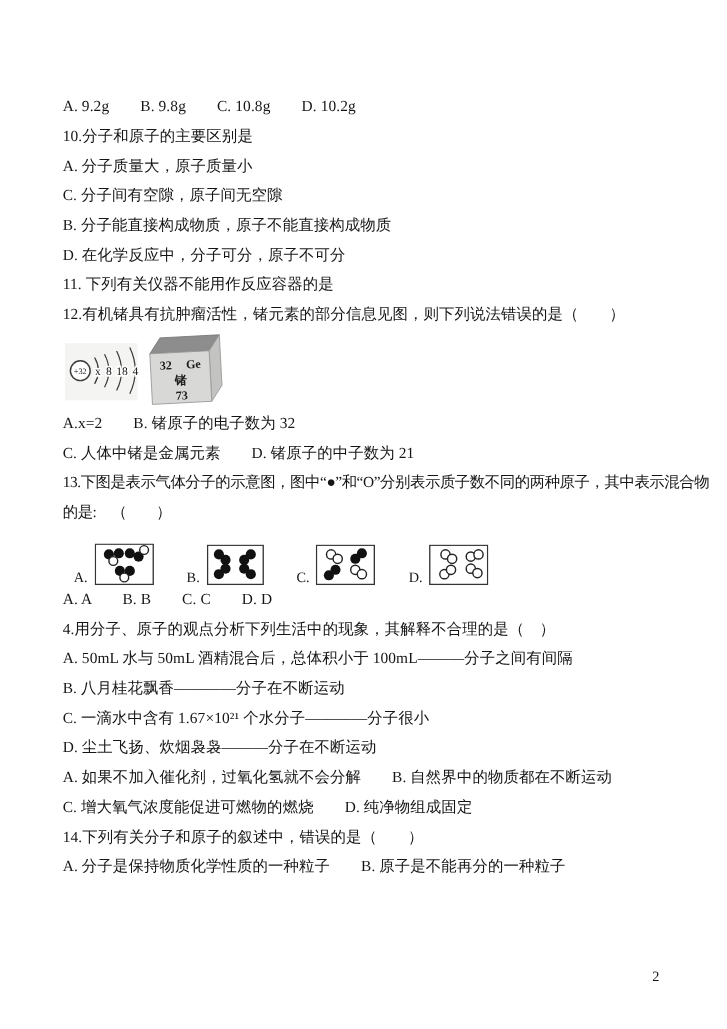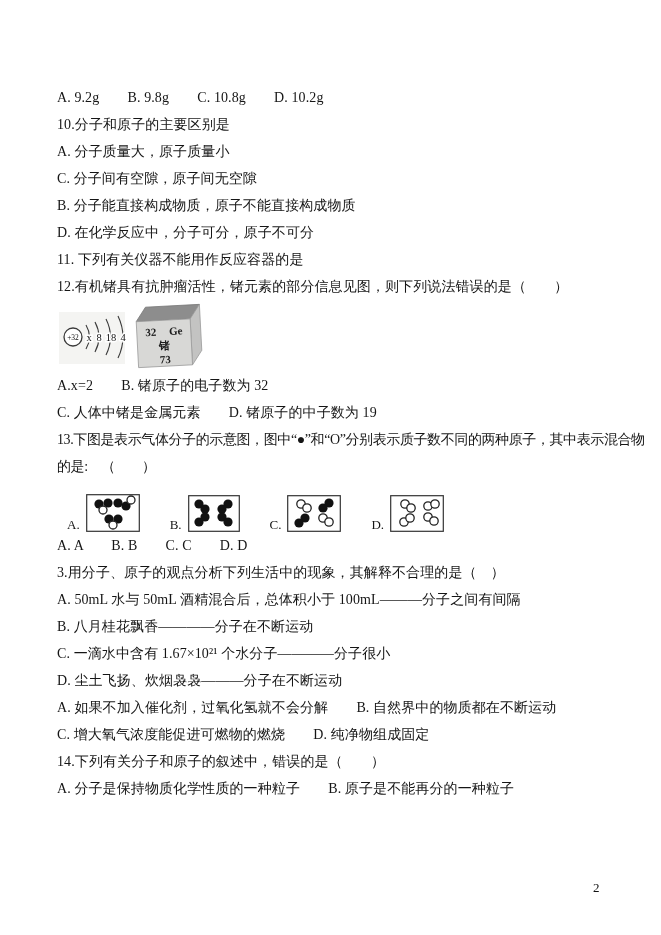--- a/index.html
+++ b/index.html
@@ -71,21 +71,21 @@
         <rect x="2" y="16" width="54" height="46" fill="#d8d8d6" stroke="#9a9a9a" stroke-width="0.8"></rect>
         <text x="16" y="31" font-size="11" font-weight="bold" text-anchor="middle" fill="#1c1c1c">32</text>
         <text x="41" y="31" font-size="11" font-weight="bold" text-anchor="middle" fill="#1c1c1c">Ge</text>
         <text x="29" y="45" font-size="11" font-weight="bold" text-anchor="middle" fill="#1c1c1c">锗</text>
         <text x="29" y="59" font-size="11" font-weight="bold" text-anchor="middle" fill="#1c1c1c">73</text>
       </g>
     </svg>
   </div>
 
   <div class="line">A.x=2　　B. 锗原子的电子数为 32</div>
-  <div class="line">C. 人体中锗是金属元素　　D. 锗原子的中子数为 19</div>
+  <div class="line">C. 人体中锗是金属元素　　D. 锗原子的中子数为 21</div>
 
   <div class="line tight">13.下图是表示气体分子的示意图，图中“●”和“O”分别表示质子数不同的两种原子，其中表示混合物
 的是:　（　　）</div>
 
   <div class="fig-mols">
 
     <div class="molgroup">
       <span class="mlabel">A.</span>
       <svg class="molbox" width="54" height="38" viewBox="0 0 54 38">
         <rect x="0.7" y="0.7" width="52.6" height="36.6" fill="#ffffff" stroke="#333" stroke-width="1.2"></rect>
@@ -143,21 +143,21 @@
         <circle cx="20" cy="23" r="4.2" fill="#fff" stroke="#222" stroke-width="1.3"></circle>
         <circle cx="38" cy="22" r="4.2" fill="#fff" stroke="#222" stroke-width="1.3"></circle>
         <circle cx="44" cy="26" r="4.2" fill="#fff" stroke="#222" stroke-width="1.3"></circle>
       </svg>
     </div>
 
   </div>
 
   <div class="line">A. A　　B. B　　C. C　　D. D</div>
 
-  <div class="line">3.用分子、原子的观点分析下列生活中的现象，其解释不合理的是（　）</div>
+  <div class="line">4.用分子、原子的观点分析下列生活中的现象，其解释不合理的是（　）</div>
   <div class="line">A. 50mL 水与 50mL 酒精混合后，总体积小于 100mL———分子之间有间隔</div>
   <div class="line">B. 八月桂花飘香————分子在不断运动</div>
   <div class="line">C. 一滴水中含有 1.67×10²¹ 个水分子————分子很小</div>
   <div class="line">D. 尘土飞扬、炊烟袅袅———分子在不断运动</div>
 
   <div class="line">A. 如果不加入催化剂，过氧化氢就不会分解　　B. 自然界中的物质都在不断运动</div>
   <div class="line">C. 增大氧气浓度能促进可燃物的燃烧　　D. 纯净物组成固定</div>
 
   <div class="line">14.下列有关分子和原子的叙述中，错误的是（　　）</div>
   <div class="line">A. 分子是保持物质化学性质的一种粒子　　B. 原子是不能再分的一种粒子</div>

